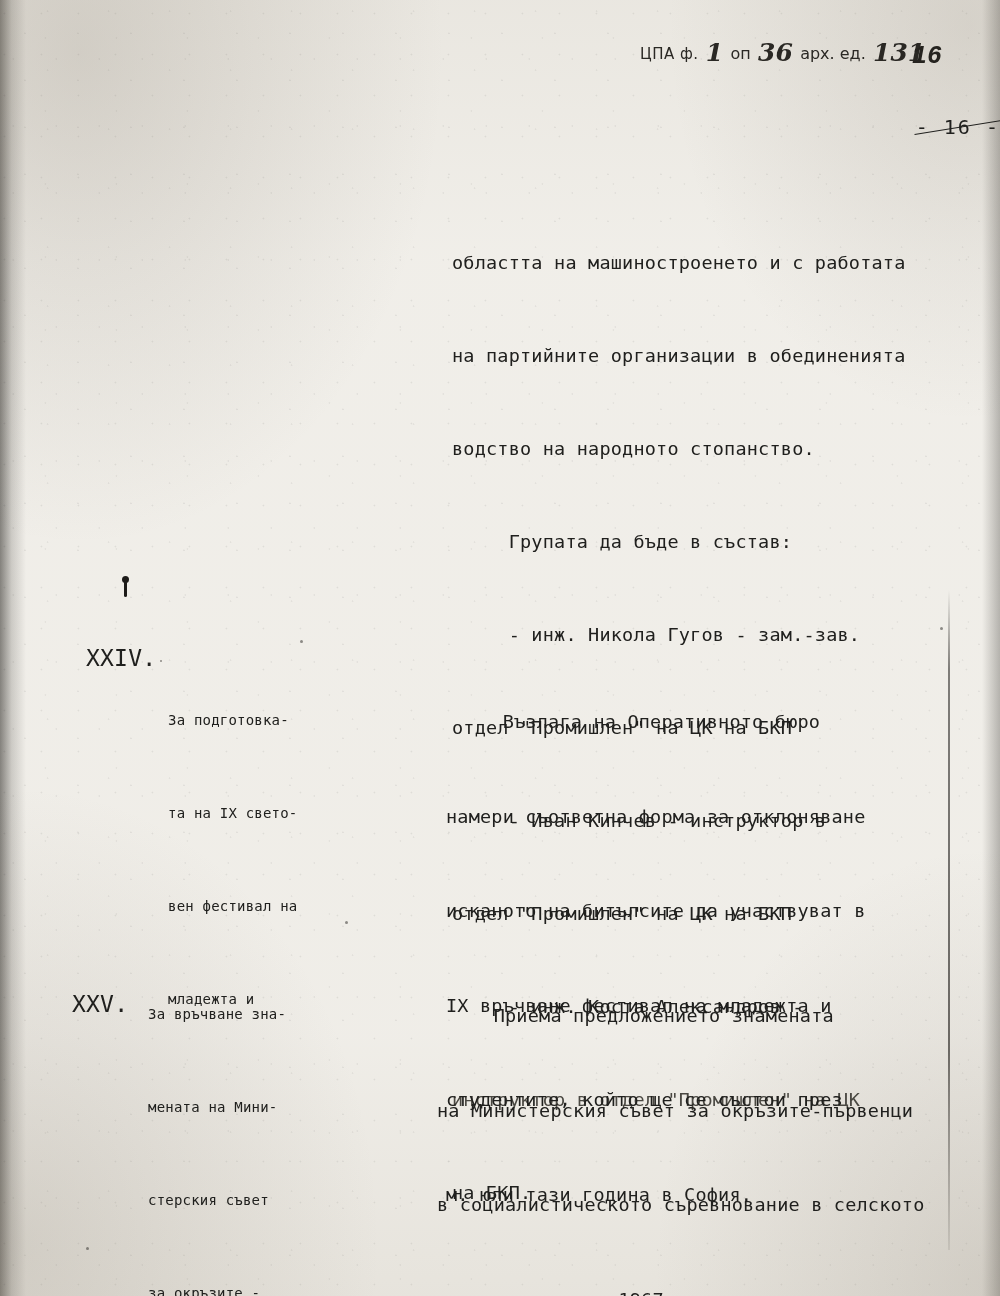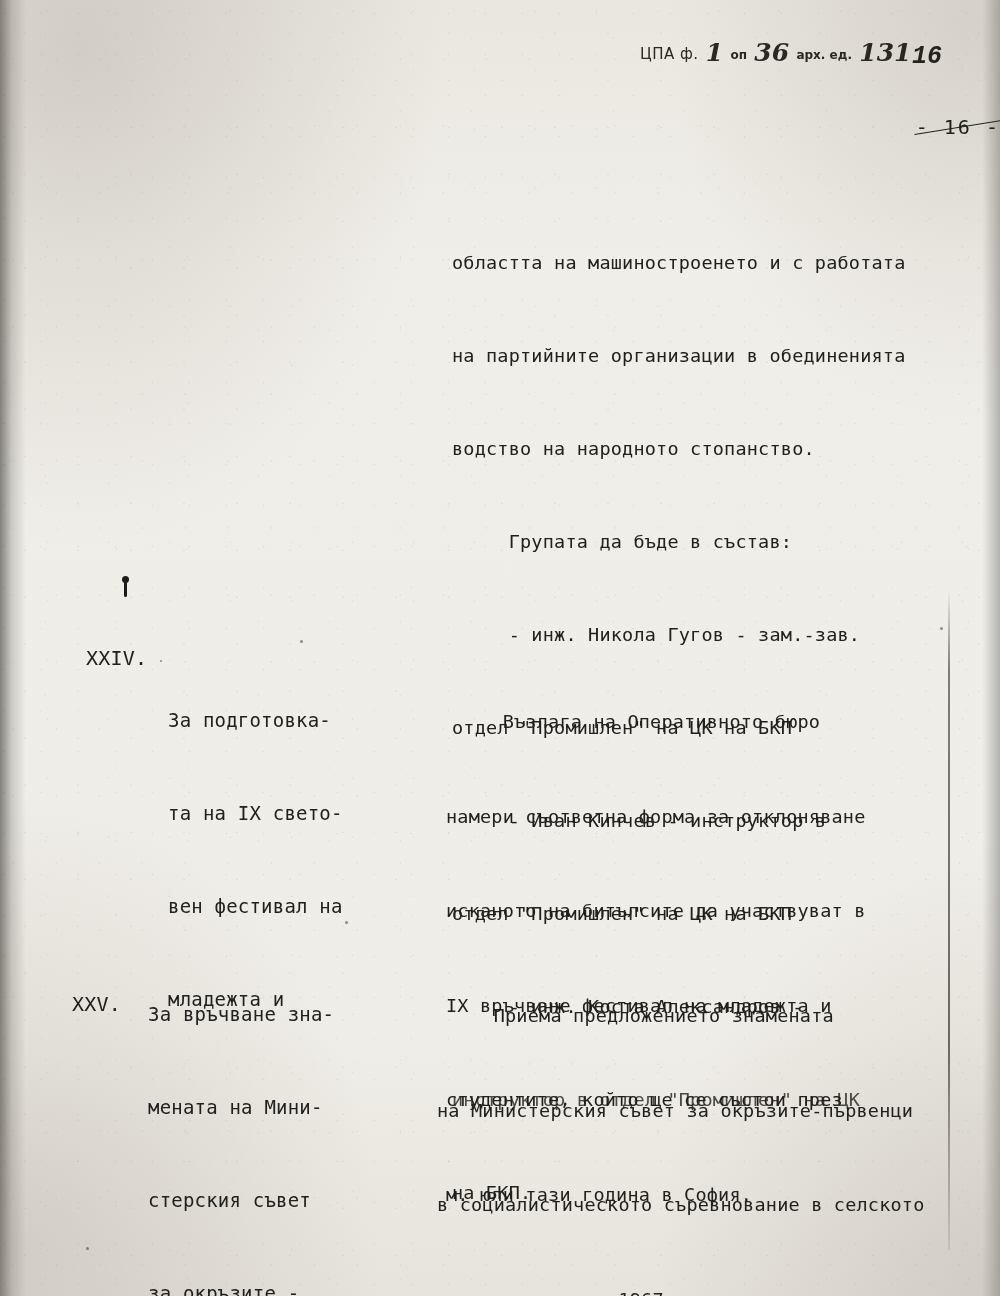--- a/index.html
+++ b/index.html
@@ -85,23 +85,22 @@
   .archive-stamp .hand {
     font-family: "DejaVu Serif", serif;
     font-style: italic;
     font-weight: bold;
     font-size: 25px;
     letter-spacing: 0;
     vertical-align: -2px;
     padding: 0 2px;
   }
   .archive-stamp .small {
-    font-size: 12px;
+    font-size: 16px;
     letter-spacing: 0;
-    font-weight: bold;
   }
   .folio {
     position: absolute;
     top: 42px;
     left: 912px;
     font-family: Liberation Mono, monospace;
     font-style: italic;
     font-weight: bold;
     font-size: 25px;
     color: #25231f;
@@ -153,27 +152,27 @@
     top: 0;
     width: 520px;
   }
   #top-block .ln { display: block; white-space: pre; }
   #top-block .ln.faint { color: #4a4842; }
 
   
   .sec { position: absolute; }
   .sec .num {
     position: absolute;
-    font-size: 20px;
+    font-size: 23px;
     line-height: 31px;
     letter-spacing: .2px;
   }
   .sec .head {
     position: absolute;
-    font-size: 19px;
+    font-size: 14px;
     line-height: 31px;
     letter-spacing: .2px;
     white-space: pre;
   }
   .sec .text {
     position: absolute;
     font-size: 18.5px;
     line-height: 31.5px;
     letter-spacing: .2px;
     white-space: pre;

